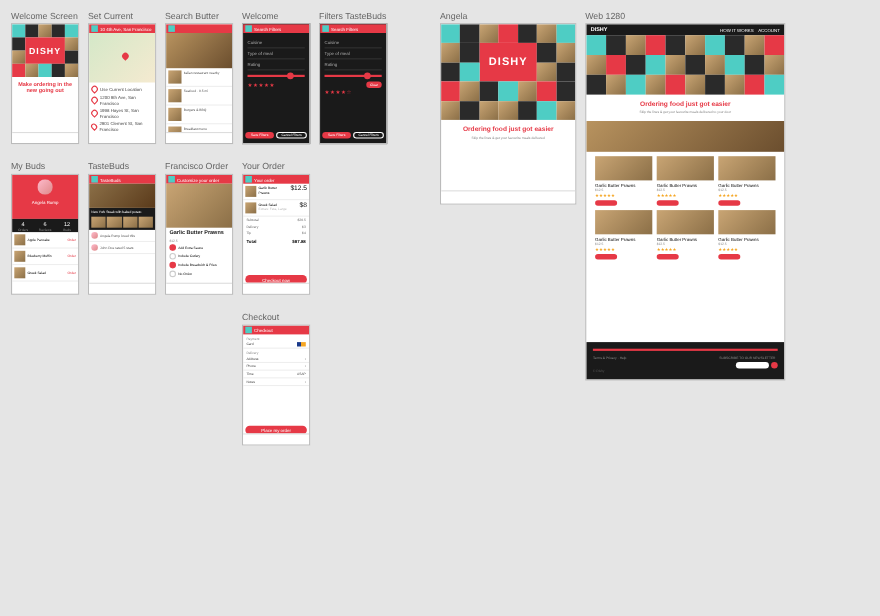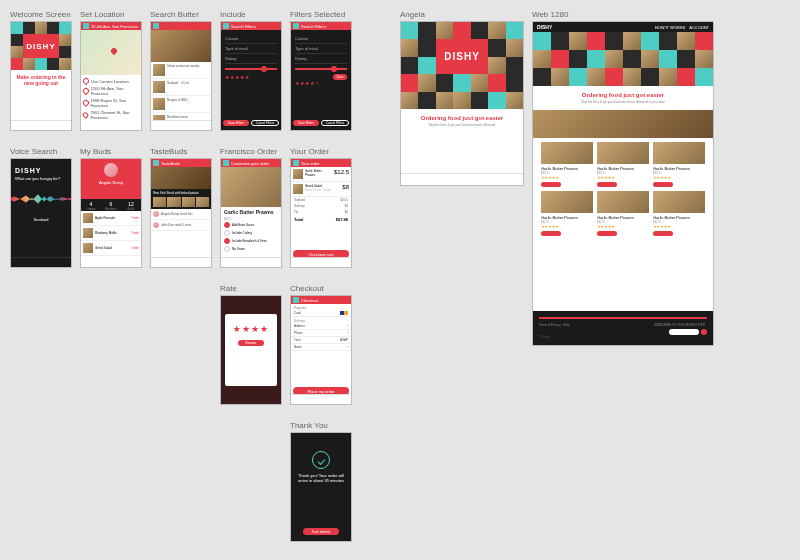--- a/index.html
+++ b/index.html
@@ -167,21 +167,21 @@
               <div></div>
               <div></div>
               <div></div>
               <div></div>
               <div></div>
             </div>
         </div>
       </div>
 
       <div class="screen">
-        <div class="screen-label">Set Location</div>
+        <div class="screen-label">Set Current</div>
         <div class="frame">
           <div class="topbar">
             <div class="back"></div>
             <span>10 4th Ave, San Francisco</span>
           </div>
           <div class="map"></div>
           <div class="loc-list">
             <div class="loc-item">Use Current Location</div>
             <div class="loc-item">1200 9th Ave, San Francisco</div>
             <div class="loc-item">1998 Hayes St, San Francisco</div>
@@ -217,42 +217,42 @@
               <div></div>
               <div></div>
               <div></div>
               <div></div>
               <div></div>
             </div>
         </div>
       </div>
 
       <div class="screen">
-        <div class="screen-label">Include</div>
+        <div class="screen-label">Welcome</div>
         <div class="frame dark">
           <div class="topbar">
               <div class="back"></div>
               <span>Search Filters</span>
             </div>
           <div class="filter-form">
             <div class="filter-row">Cuisine</div>
             <div class="filter-row">Type of meal</div>
             <div class="filter-row">Rating</div>
             <div class="slider"></div>
             <div class="stars-sm">★★★★★</div>
           </div>
           <div class="btns" style="position:absolute;bottom:2px;left:0;right:0">
             <div class="btn red">Save Filters</div>
             <div class="btn outline">Cancel Filters</div>
           </div>
         </div>
       </div>
 
       <div class="screen">
-        <div class="screen-label">Filters Selected</div>
+        <div class="screen-label">Filters TasteBuds</div>
         <div class="frame dark">
           <div class="topbar">
               <div class="back"></div>
               <span>Search Filters</span>
             </div>
           <div class="filter-form">
             <div class="filter-row">Cuisine</div>
             <div class="filter-row">Type of meal</div>
             <div class="filter-row">Rating</div>
             <div class="slider"></div>
@@ -265,35 +265,20 @@
             <div class="btn red">Save Filters</div>
             <div class="btn outline">Cancel Filters</div>
           </div>
         </div>
       </div>
 
     </div>
 
     <div class="row-group">
 
-      <div class="screen">
-        <div class="screen-label">Voice Search</div>
-        <div class="frame dark">
-          <div class="voice-brand">DISHY</div>
-          <div class="voice-prompt">What are you hungry for?</div>
-          <div class="wave"></div>
-          <div class="voice-word">Seafood</div>
-          <div class="bottom-nav dark">
-              <div></div>
-              <div></div>
-              <div></div>
-              <div></div>
-            </div>
-        </div>
-      </div>
 
       <div class="screen">
         <div class="screen-label">My Buds</div>
         <div class="frame">
           <div class="hdr-red">
             <div class="avatar-c"></div>
             <div class="ms-name">Angela Rump</div>
           </div>
           <div class="stats">
             <div>
@@ -432,30 +417,20 @@
               <div></div>
               <div></div>
             </div>
         </div>
       </div>
 
     </div>
 
     <div class="row-group" style="margin-left:210px">
 
-      <div class="screen">
-        <div class="screen-label">Rate</div>
-        <div class="frame dark">
-          <div style="background:#3a1a1a;height:100%"></div>
-          <div class="rate-ov">
-            <div class="rate-stars">★★★★</div>
-            <div class="btn red" style="width:26px;margin:2px auto">Reorder</div>
-          </div>
-        </div>
-      </div>
 
       <div class="screen">
         <div class="screen-label">Checkout</div>
         <div class="frame">
           <div class="topbar">
               <div class="back"></div>
               <span>Checkout</span>
             </div>
           <div class="cklbl">Payment</div>
           <div class="ckrow">
@@ -485,31 +460,20 @@
               <div></div>
               <div></div>
               <div></div>
               <div></div>
             </div>
         </div>
       </div>
 
     </div>
 
-    <div class="row-group" style="margin-left:280px">
-
-      <div class="screen">
-        <div class="screen-label">Thank You</div>
-        <div class="frame dark">
-          <div class="ok-circ"></div>
-          <div class="ty-txt">Thank you! Your order will arrive in about 35 minutes</div>
-          <div class="ty-btn">Track delivery</div>
-        </div>
-      </div>
-    </div>
 
   </div>
 
   <div class="col-group" style="margin-left:40px">
     <div class="screen">
       <div class="screen-label">Angela</div>
       <div class="frame tablet">
         <div class="mosaic">
           <div class="t teal"></div>
             <div class="t dark"></div>

